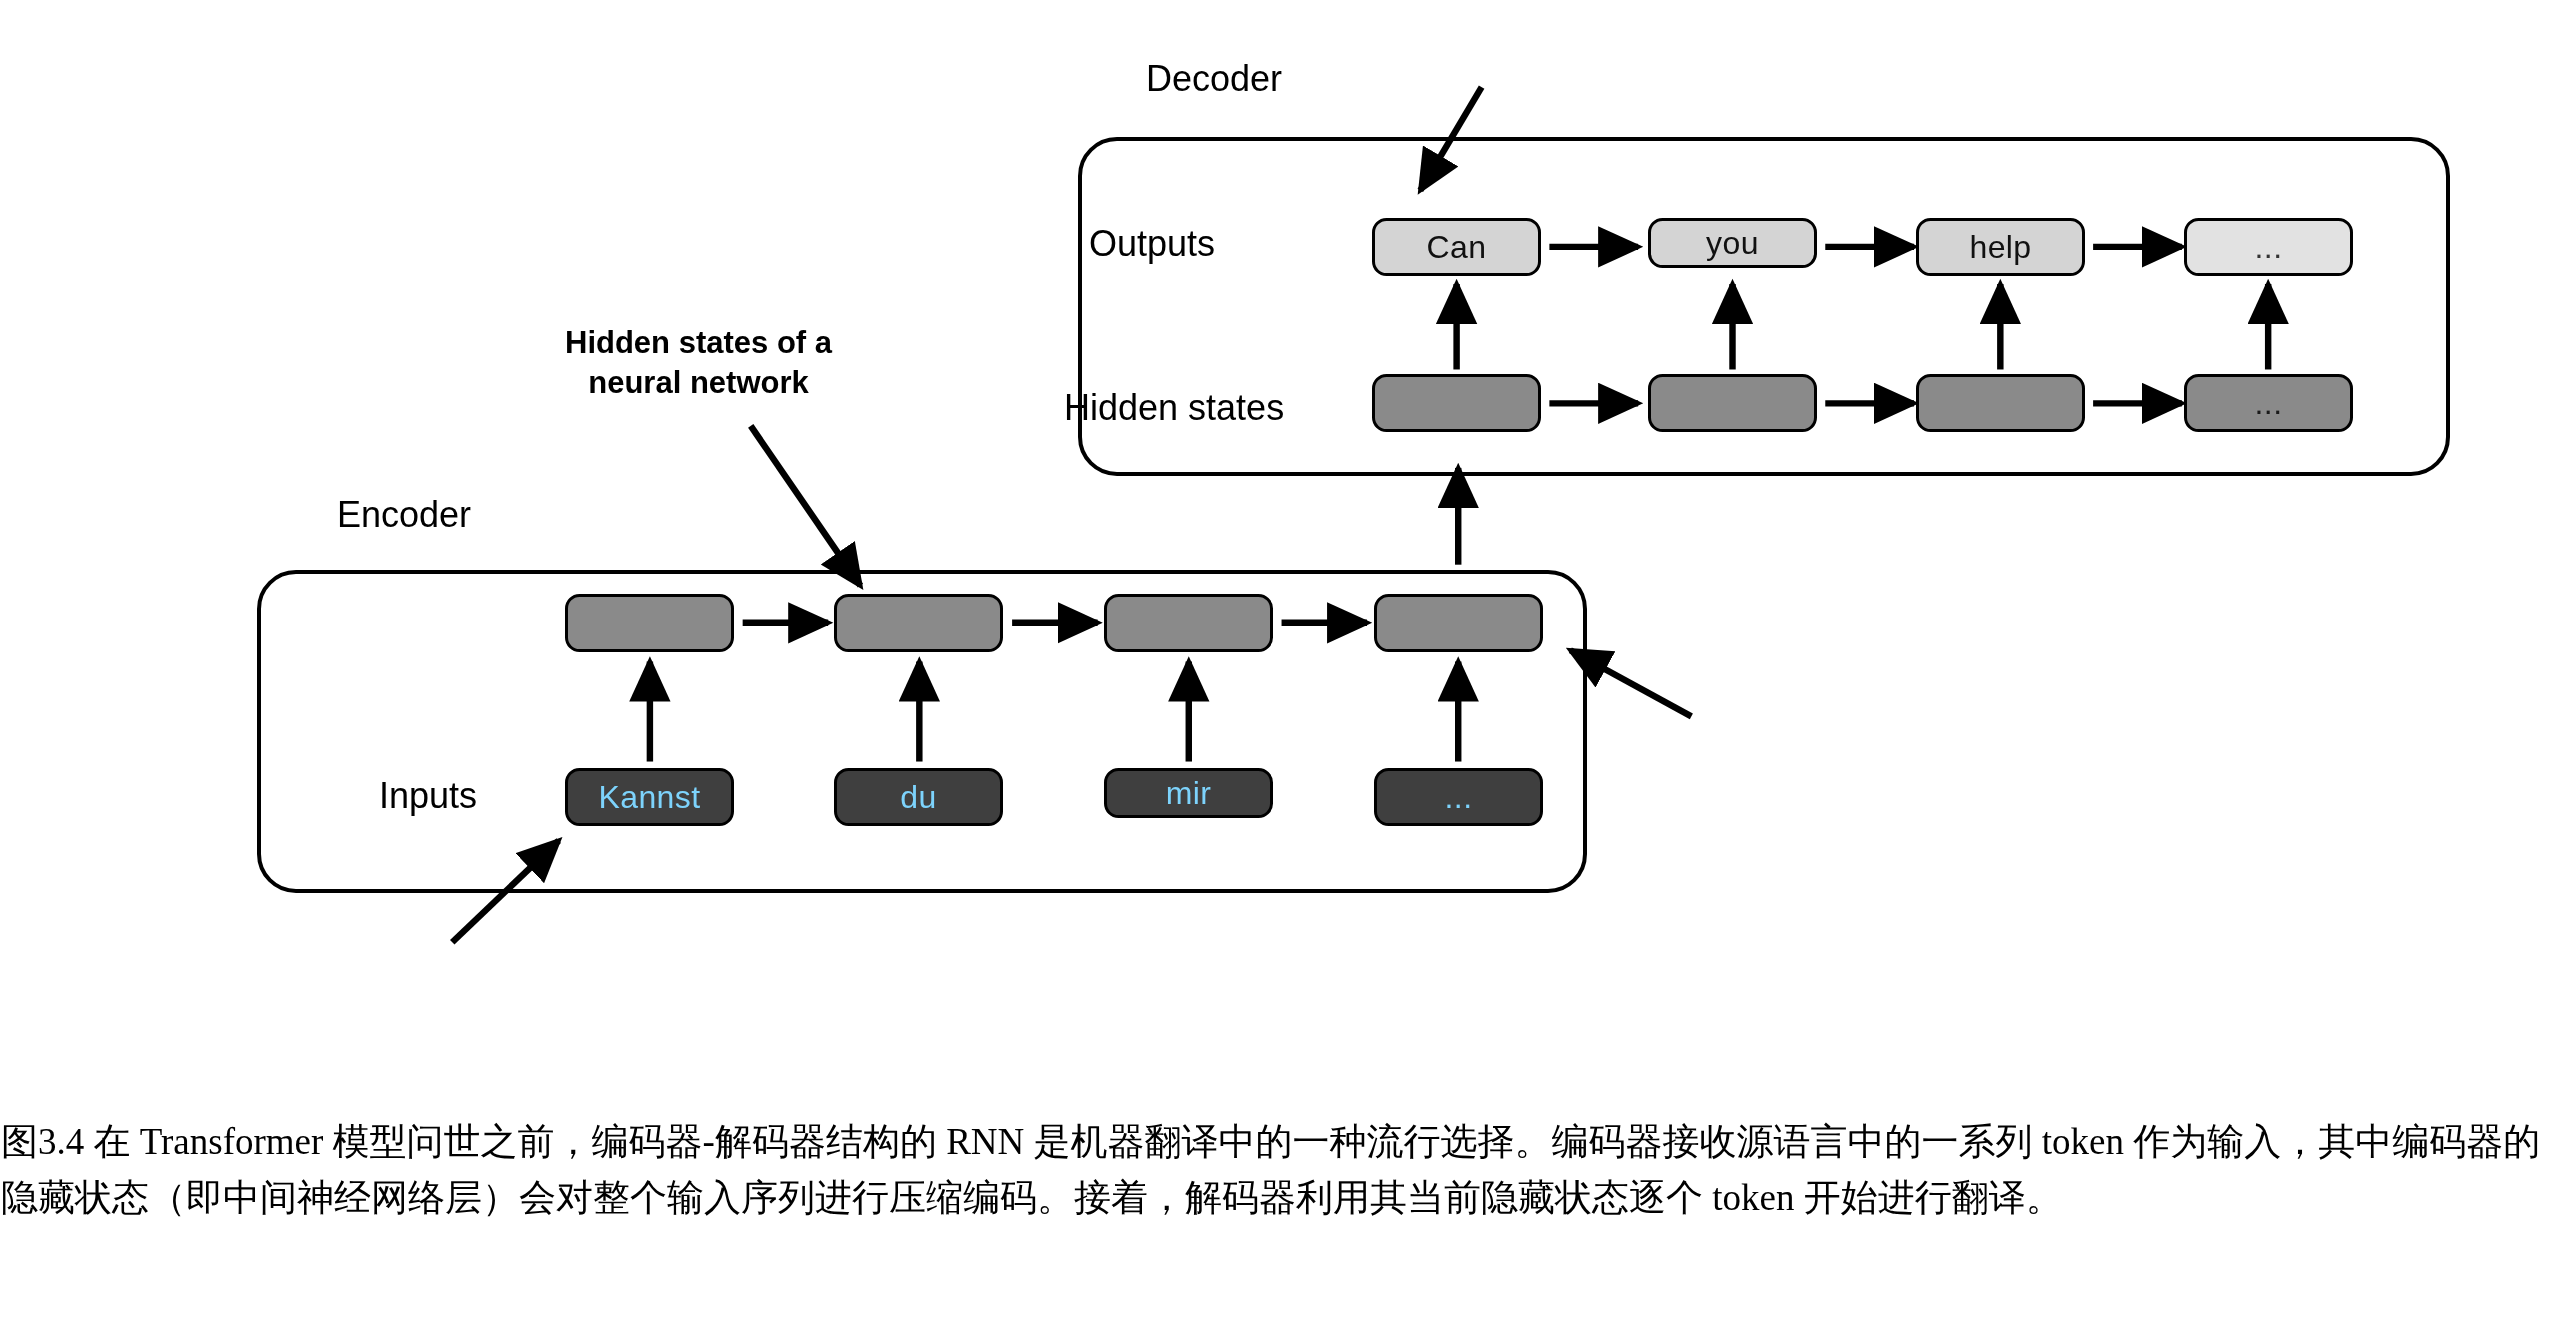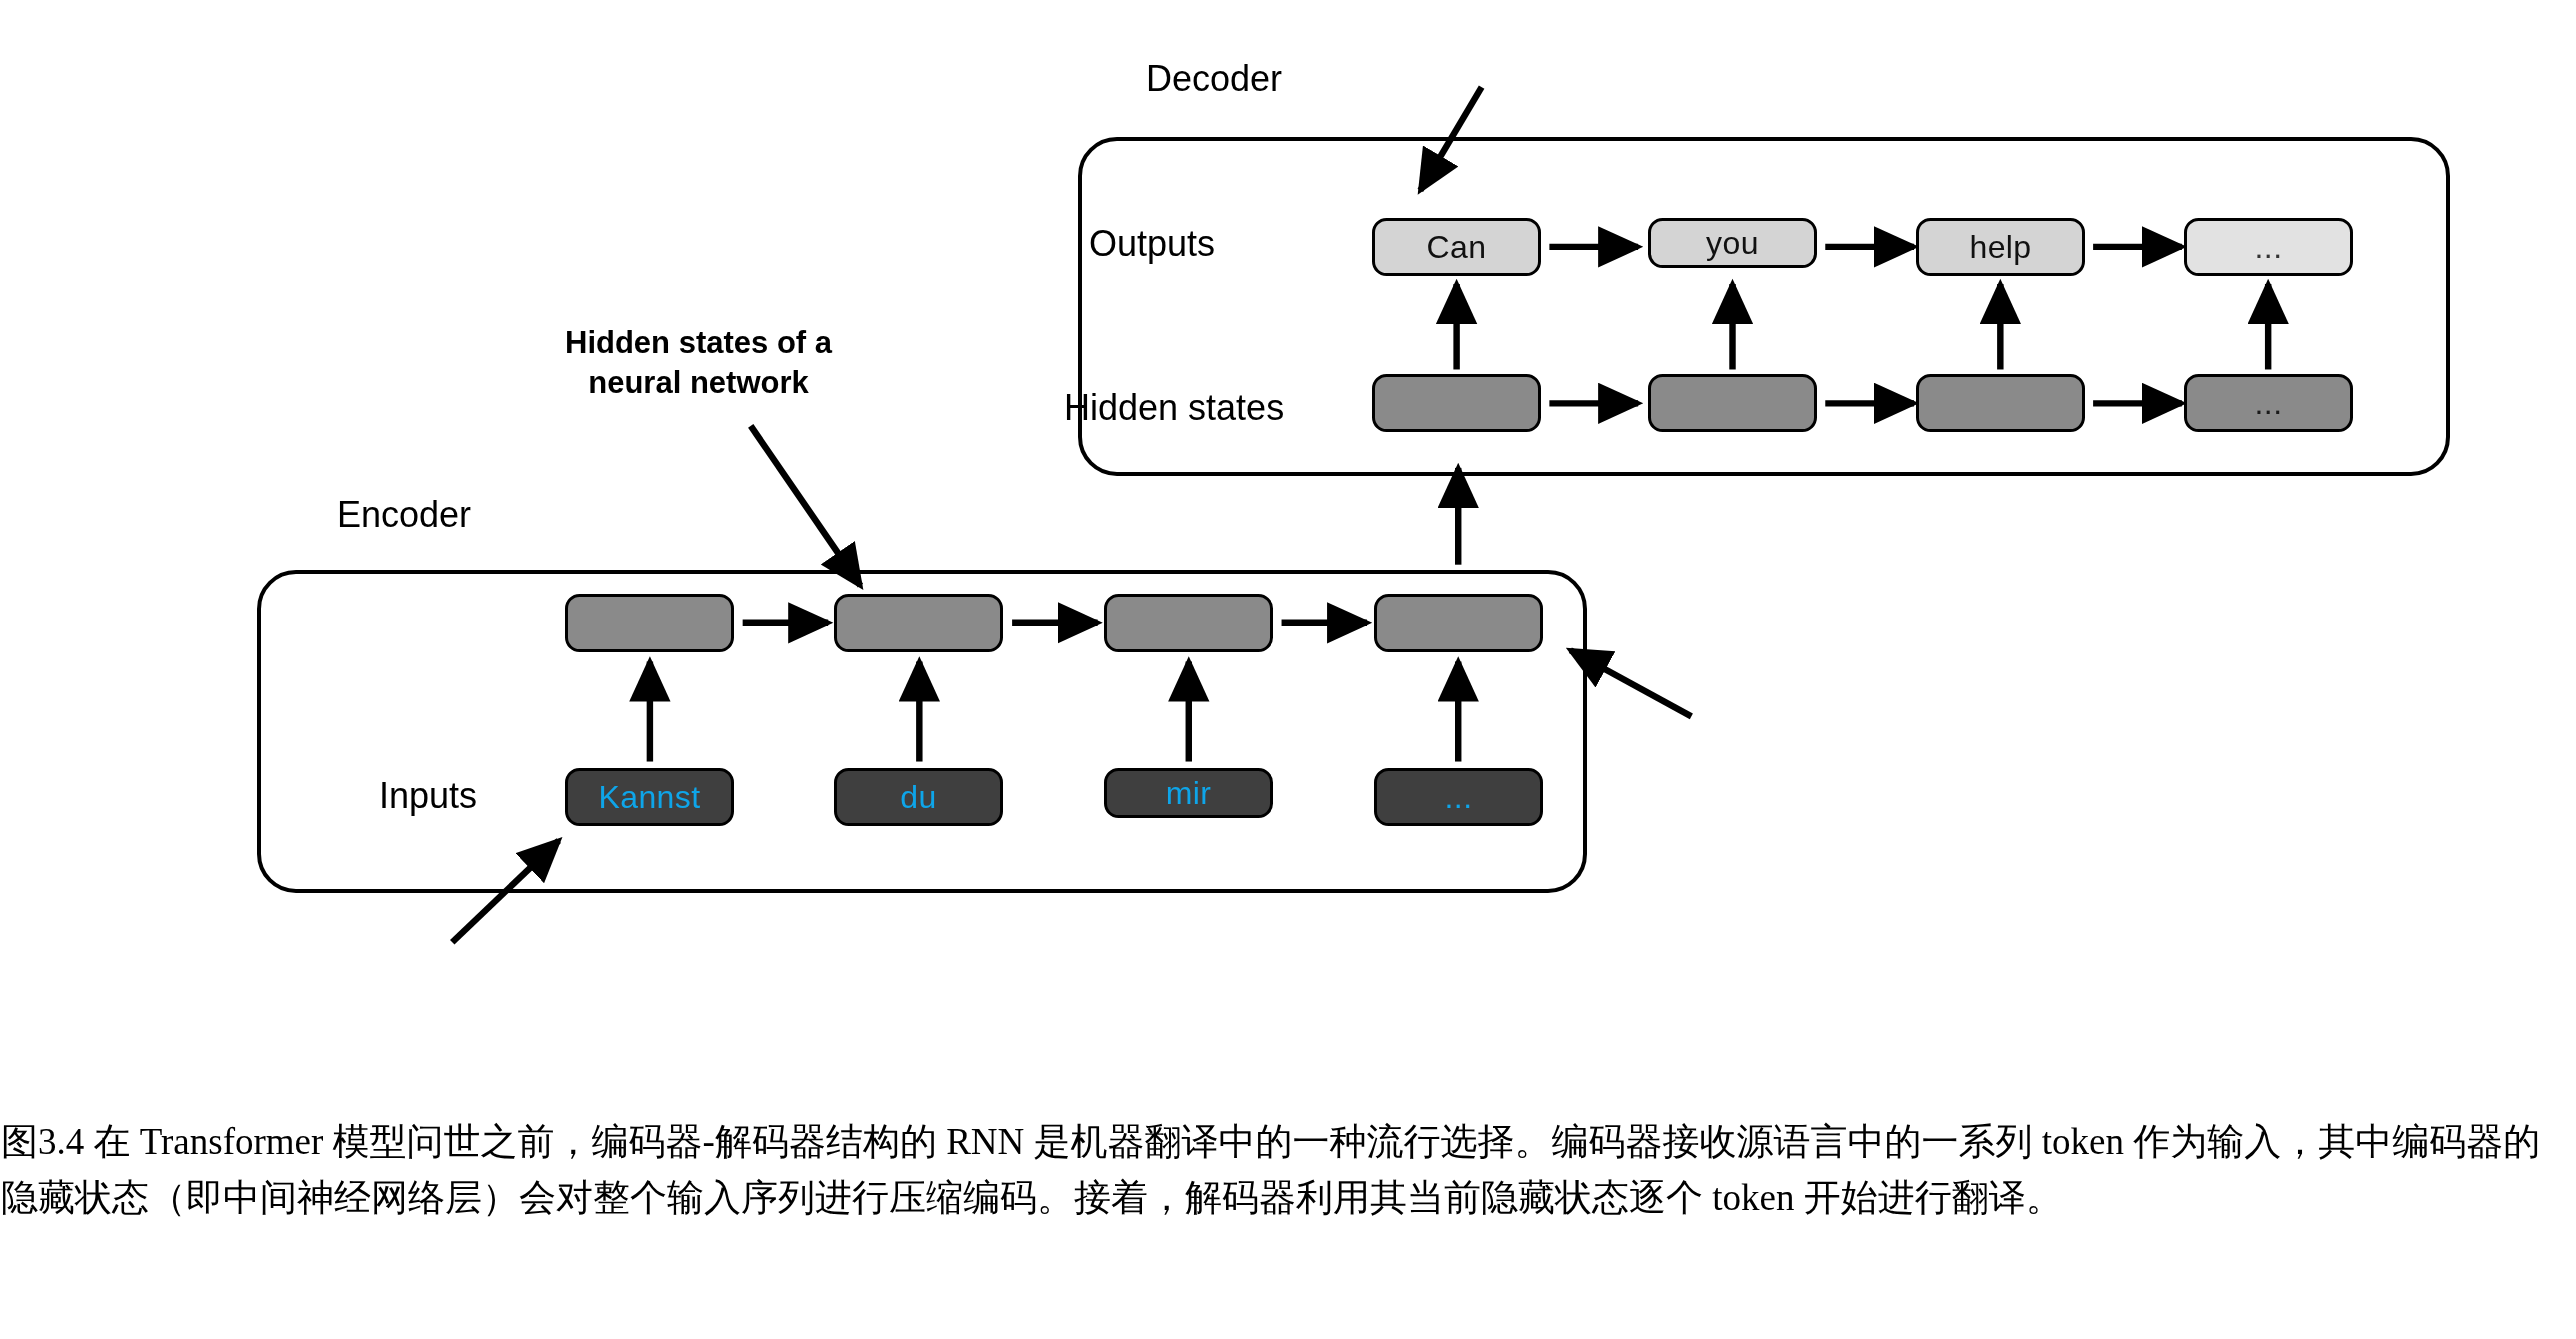--- a/index.html
+++ b/index.html
@@ -61,21 +61,21 @@
     font-size: 32px;
     font-family: "Liberation Sans", sans-serif;
     letter-spacing: 0.4px;
   }
   .cell-hidden {
     background: #8a8a8a;
     color: #1a1a1a;
   }
   .cell-input {
     background: #3f3f3f;
-    color: #0ea5e9;
+    color: #7dd3fc;
   }
   .cell-output {
     background: #d4d4d4;
     color: #111111;
   }
   .cell-output-faded {
     background: #e2e2e2;
     color: #333333;
   }
 

